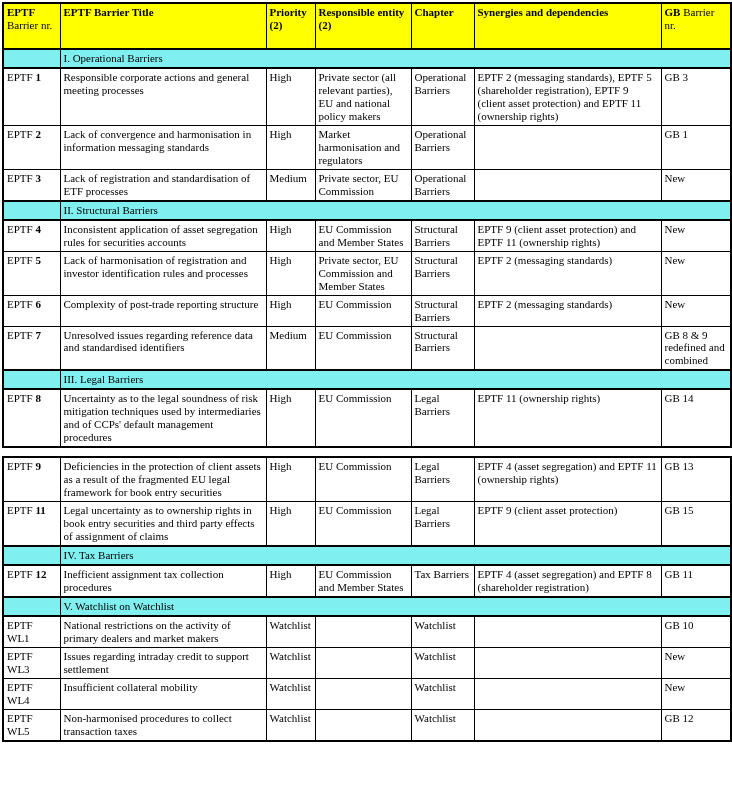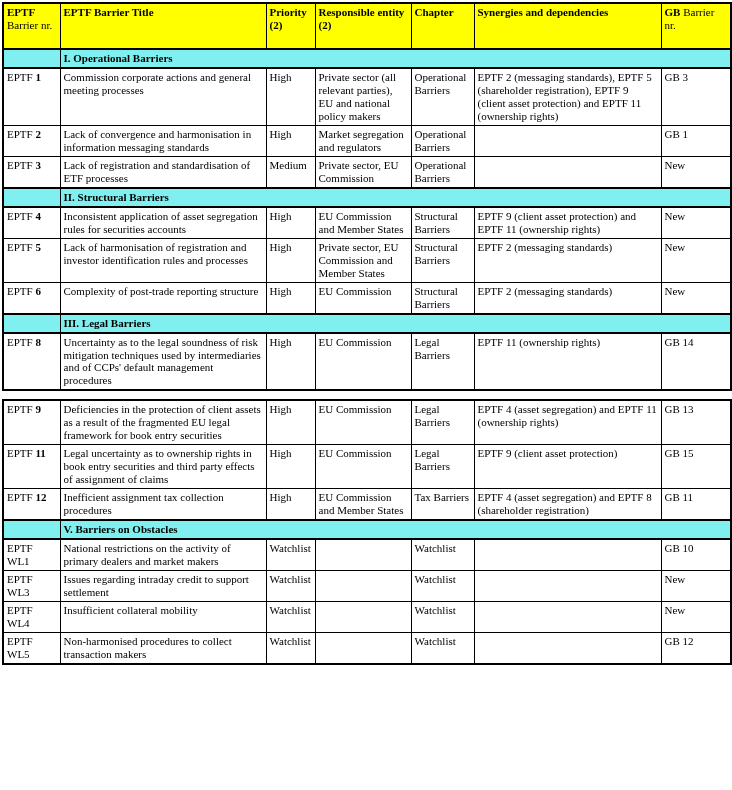--- a/index.html
+++ b/index.html
@@ -6,21 +6,21 @@
     font-family:"Liberation Serif","DejaVu Serif",serif;}
   .page{width:732px;box-sizing:border-box;padding:2px 2px 0 2px;border-radius:12px;}
   table{border-collapse:collapse;table-layout:fixed;width:728px;
     border:2px solid var(--border,#000);}
   td,th{border:1px solid var(--border,#000);vertical-align:top;text-align:left;
     padding:2px 3px;font-size:11px;line-height:1.18;overflow:hidden;
     word-wrap:break-word;}
   thead th{background:var(--header-bg,#FFFF00);font-weight:bold;
     border-bottom:2px solid var(--border,#000);height:40px;}
   thead .rest{font-weight:normal;}
-  .section-row td{background:var(--section-bg,#7FEFEF);font-weight:bold;
+  .section-row td{background:var(--section-bg,#7FEFEF);font-weight:normal;
     border-top:2px solid var(--border,#000);
     border-bottom:2px solid var(--border,#000);height:13px;}
   .c-nr b{font-weight:bold;}
   .page-gap{height:8px;}
 </style>
 </head>
 <body>
 
 <div class="page">
 
@@ -45,32 +45,32 @@
         <th><b>GB</b> <span class="rest">Barrier nr.</span></th>
       </tr>
     </thead>
     <tbody>
         <tr class="section-row">
           <td></td>
           <td colspan="6">I. Operational Barriers</td>
         </tr>
         <tr>
           <td class="c-nr"><span>EPTF</span> <b>1</b></td>
-          <td>Commission corporate actions and general meeting processes</td>
+          <td>Responsible corporate actions and general meeting processes</td>
           <td>High</td>
           <td>Private sector (all relevant parties), EU and national policy makers</td>
           <td>Operational Barriers</td>
           <td>EPTF 2 (messaging standards), EPTF 5 (shareholder registration), EPTF 9 (client asset protection) and EPTF 11 (ownership rights)</td>
           <td>GB 3</td>
         </tr>
         <tr>
           <td class="c-nr"><span>EPTF</span> <b>2</b></td>
           <td>Lack of convergence and harmonisation in information messaging standards</td>
           <td>High</td>
-          <td>Market segregation and regulators</td>
+          <td>Market harmonisation and regulators</td>
           <td>Operational Barriers</td>
           <td></td>
           <td>GB 1</td>
         </tr>
         <tr>
           <td class="c-nr"><span>EPTF</span> <b>3</b></td>
           <td>Lack of registration and standardisation of ETF processes</td>
           <td>Medium</td>
           <td>Private sector, EU Commission</td>
           <td>Operational Barriers</td>
@@ -100,20 +100,29 @@
           <td>New</td>
         </tr>
         <tr>
           <td class="c-nr"><span>EPTF</span> <b>6</b></td>
           <td>Complexity of post-trade reporting structure</td>
           <td>High</td>
           <td>EU Commission</td>
           <td>Structural Barriers</td>
           <td>EPTF 2 (messaging standards)</td>
           <td>New</td>
+        </tr>
+        <tr>
+          <td class="c-nr"><span>EPTF</span> <b>7</b></td>
+          <td>Unresolved issues regarding reference data and standardised identifiers</td>
+          <td>Medium</td>
+          <td>EU Commission</td>
+          <td>Structural Barriers</td>
+          <td></td>
+          <td>GB 8 &amp; 9 redefined and combined</td>
         </tr>
         <tr class="section-row">
           <td></td>
           <td colspan="6">III. Legal Barriers</td>
         </tr>
         <tr>
           <td class="c-nr"><span>EPTF</span> <b>8</b></td>
           <td>Uncertainty as to the legal soundness of risk mitigation techniques used by intermediaries and of CCPs' default management procedures</td>
           <td>High</td>
           <td>EU Commission</td>
@@ -148,32 +157,36 @@
         </tr>
         <tr>
           <td class="c-nr"><span>EPTF</span> <b>11</b></td>
           <td>Legal uncertainty as to ownership rights in book entry securities and third party effects of assignment of claims</td>
           <td>High</td>
           <td>EU Commission</td>
           <td>Legal Barriers</td>
           <td>EPTF 9 (client asset protection)</td>
           <td>GB 15</td>
         </tr>
+        <tr class="section-row">
+          <td></td>
+          <td colspan="6">IV. Tax Barriers</td>
+        </tr>
         <tr>
           <td class="c-nr"><span>EPTF</span> <b>12</b></td>
           <td>Inefficient assignment tax collection procedures</td>
           <td>High</td>
           <td>EU Commission and Member States</td>
           <td>Tax Barriers</td>
           <td>EPTF 4 (asset segregation) and EPTF 8 (shareholder registration)</td>
           <td>GB 11</td>
         </tr>
         <tr class="section-row">
           <td></td>
-          <td colspan="6">V. Barriers on Obstacles</td>
+          <td colspan="6">V. Watchlist on Watchlist</td>
         </tr>
         <tr>
           <td class="c-nr"><span>EPTF</span> <span>WL1</span></td>
           <td>National restrictions on the activity of primary dealers and market makers</td>
           <td>Watchlist</td>
           <td></td>
           <td>Watchlist</td>
           <td></td>
           <td>GB 10</td>
         </tr>
@@ -190,21 +203,21 @@
           <td class="c-nr"><span>EPTF</span> <span>WL4</span></td>
           <td>Insufficient collateral mobility</td>
           <td>Watchlist</td>
           <td></td>
           <td>Watchlist</td>
           <td></td>
           <td>New</td>
         </tr>
         <tr>
           <td class="c-nr"><span>EPTF</span> <span>WL5</span></td>
-          <td>Non-harmonised procedures to collect transaction makers</td>
+          <td>Non-harmonised procedures to collect transaction taxes</td>
           <td>Watchlist</td>
           <td></td>
           <td>Watchlist</td>
           <td></td>
           <td>GB 12</td>
         </tr>
       </tbody>
   </table>
 
 </div>

